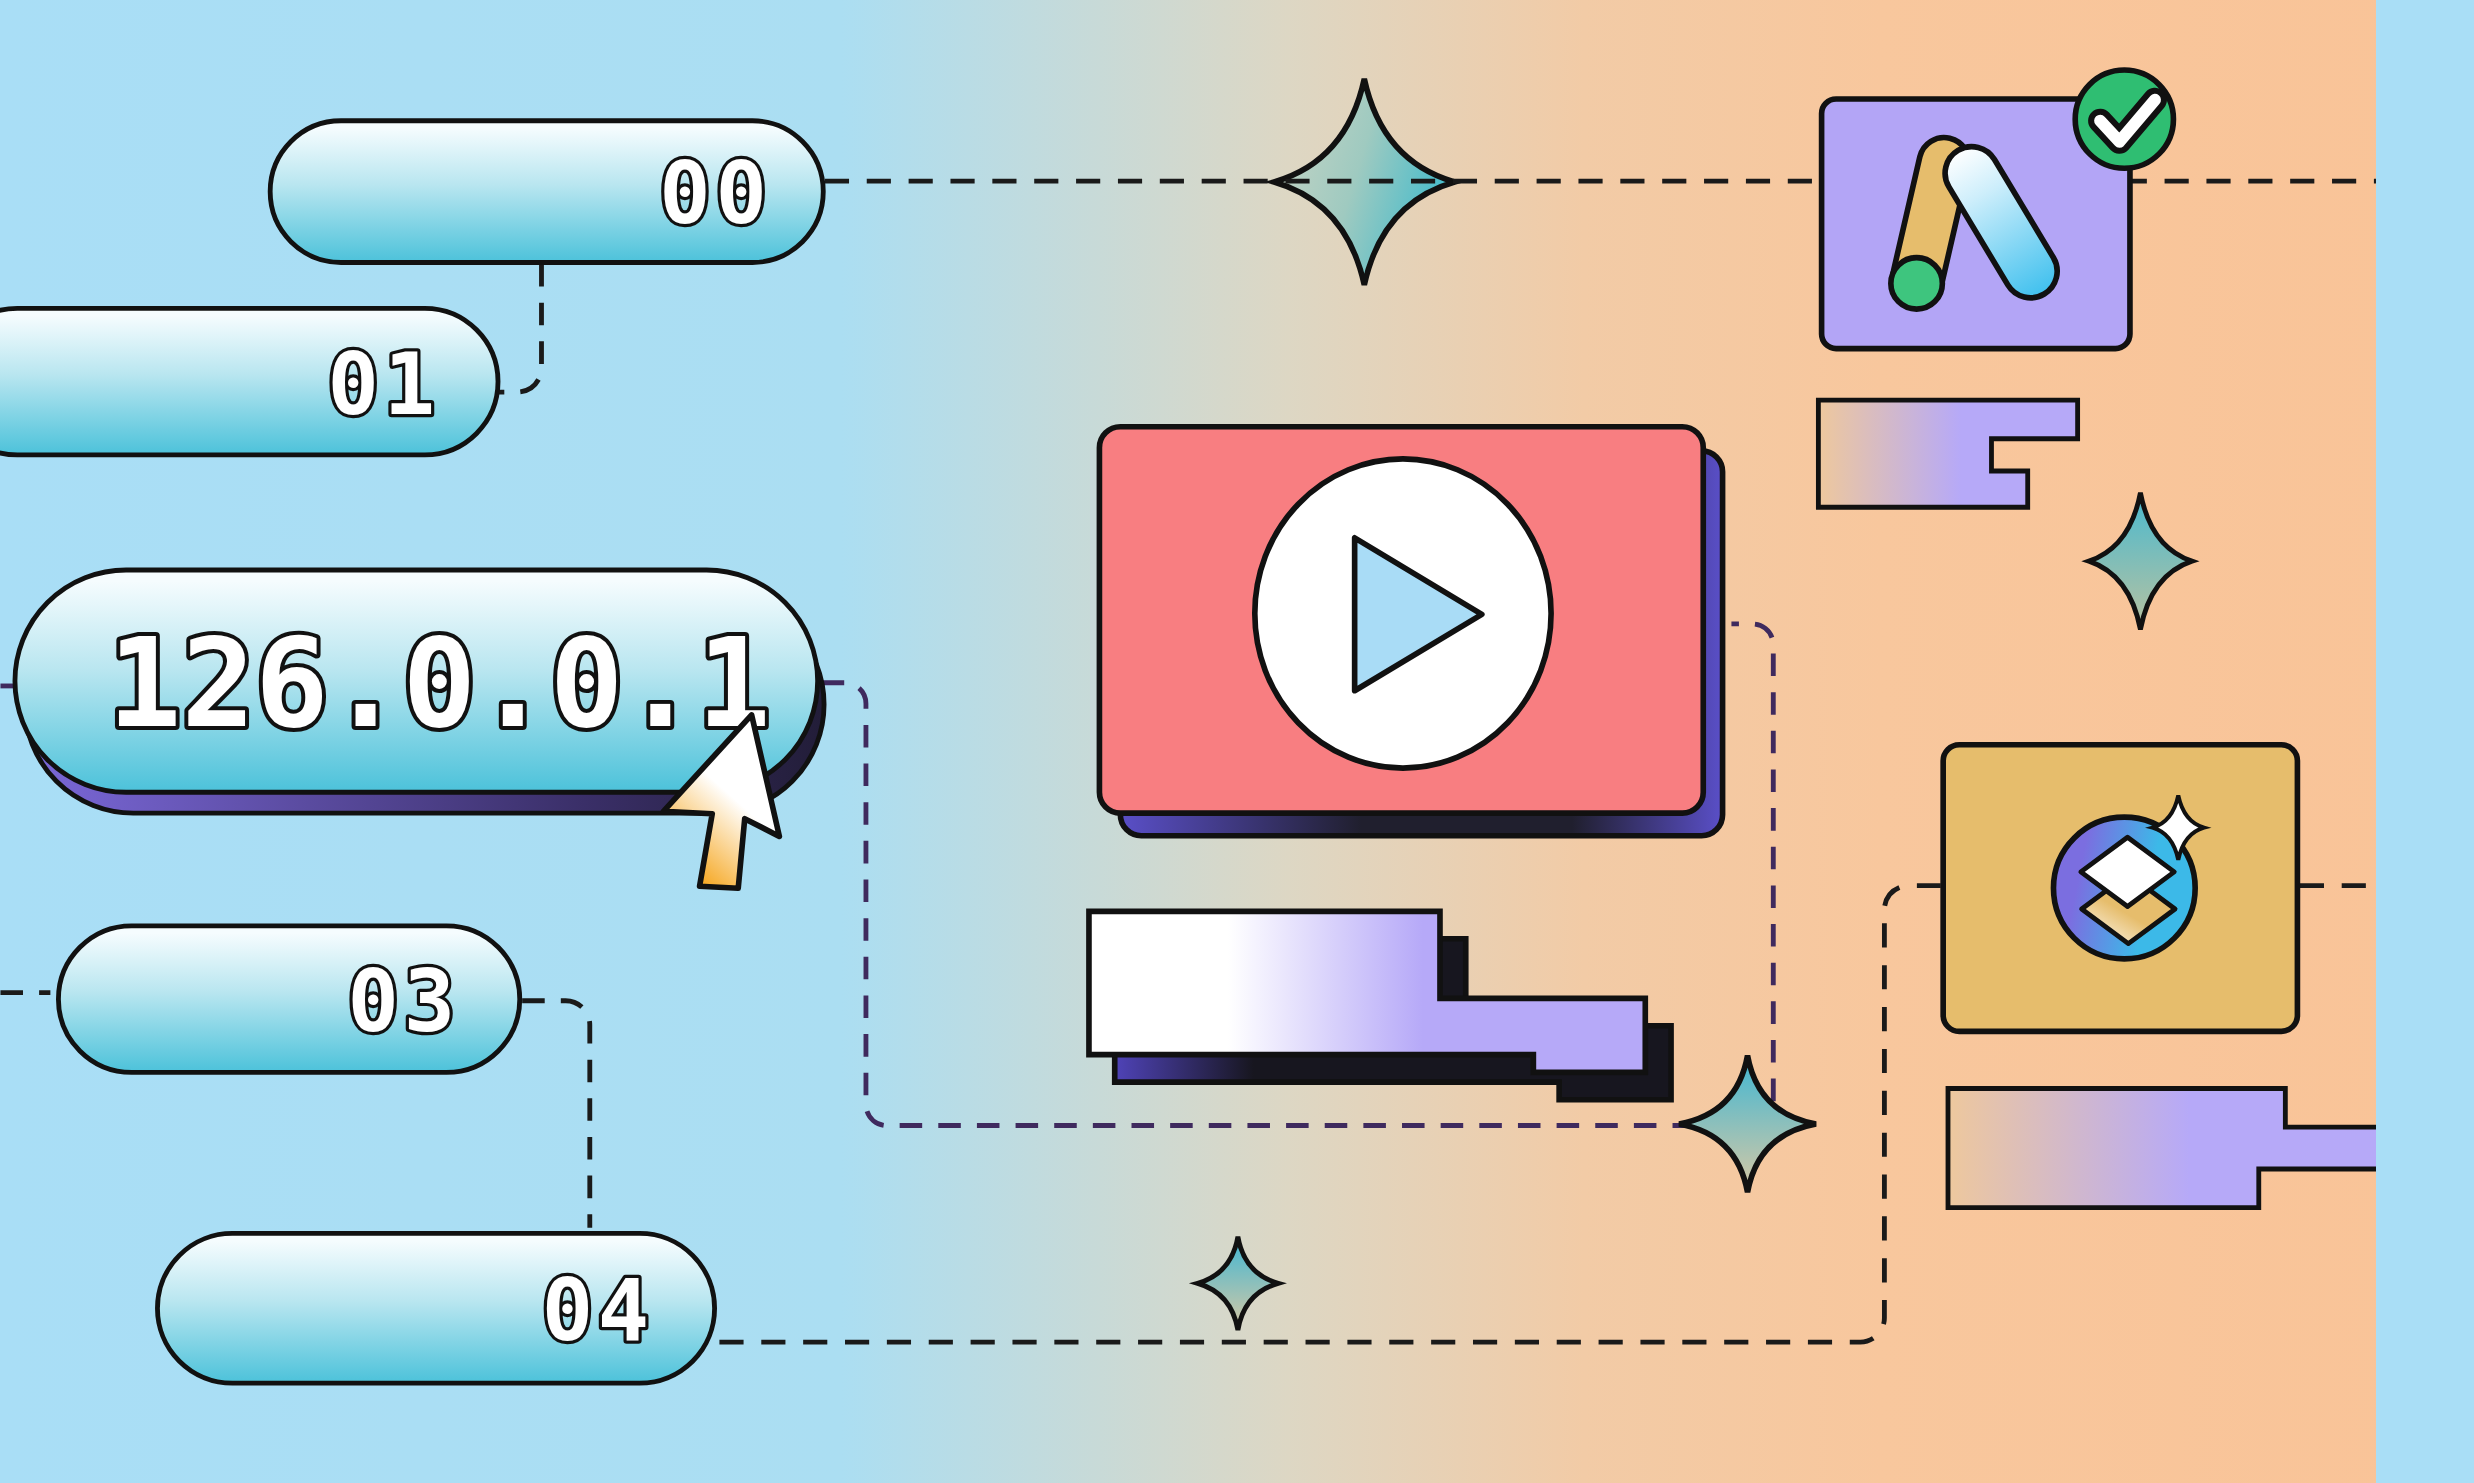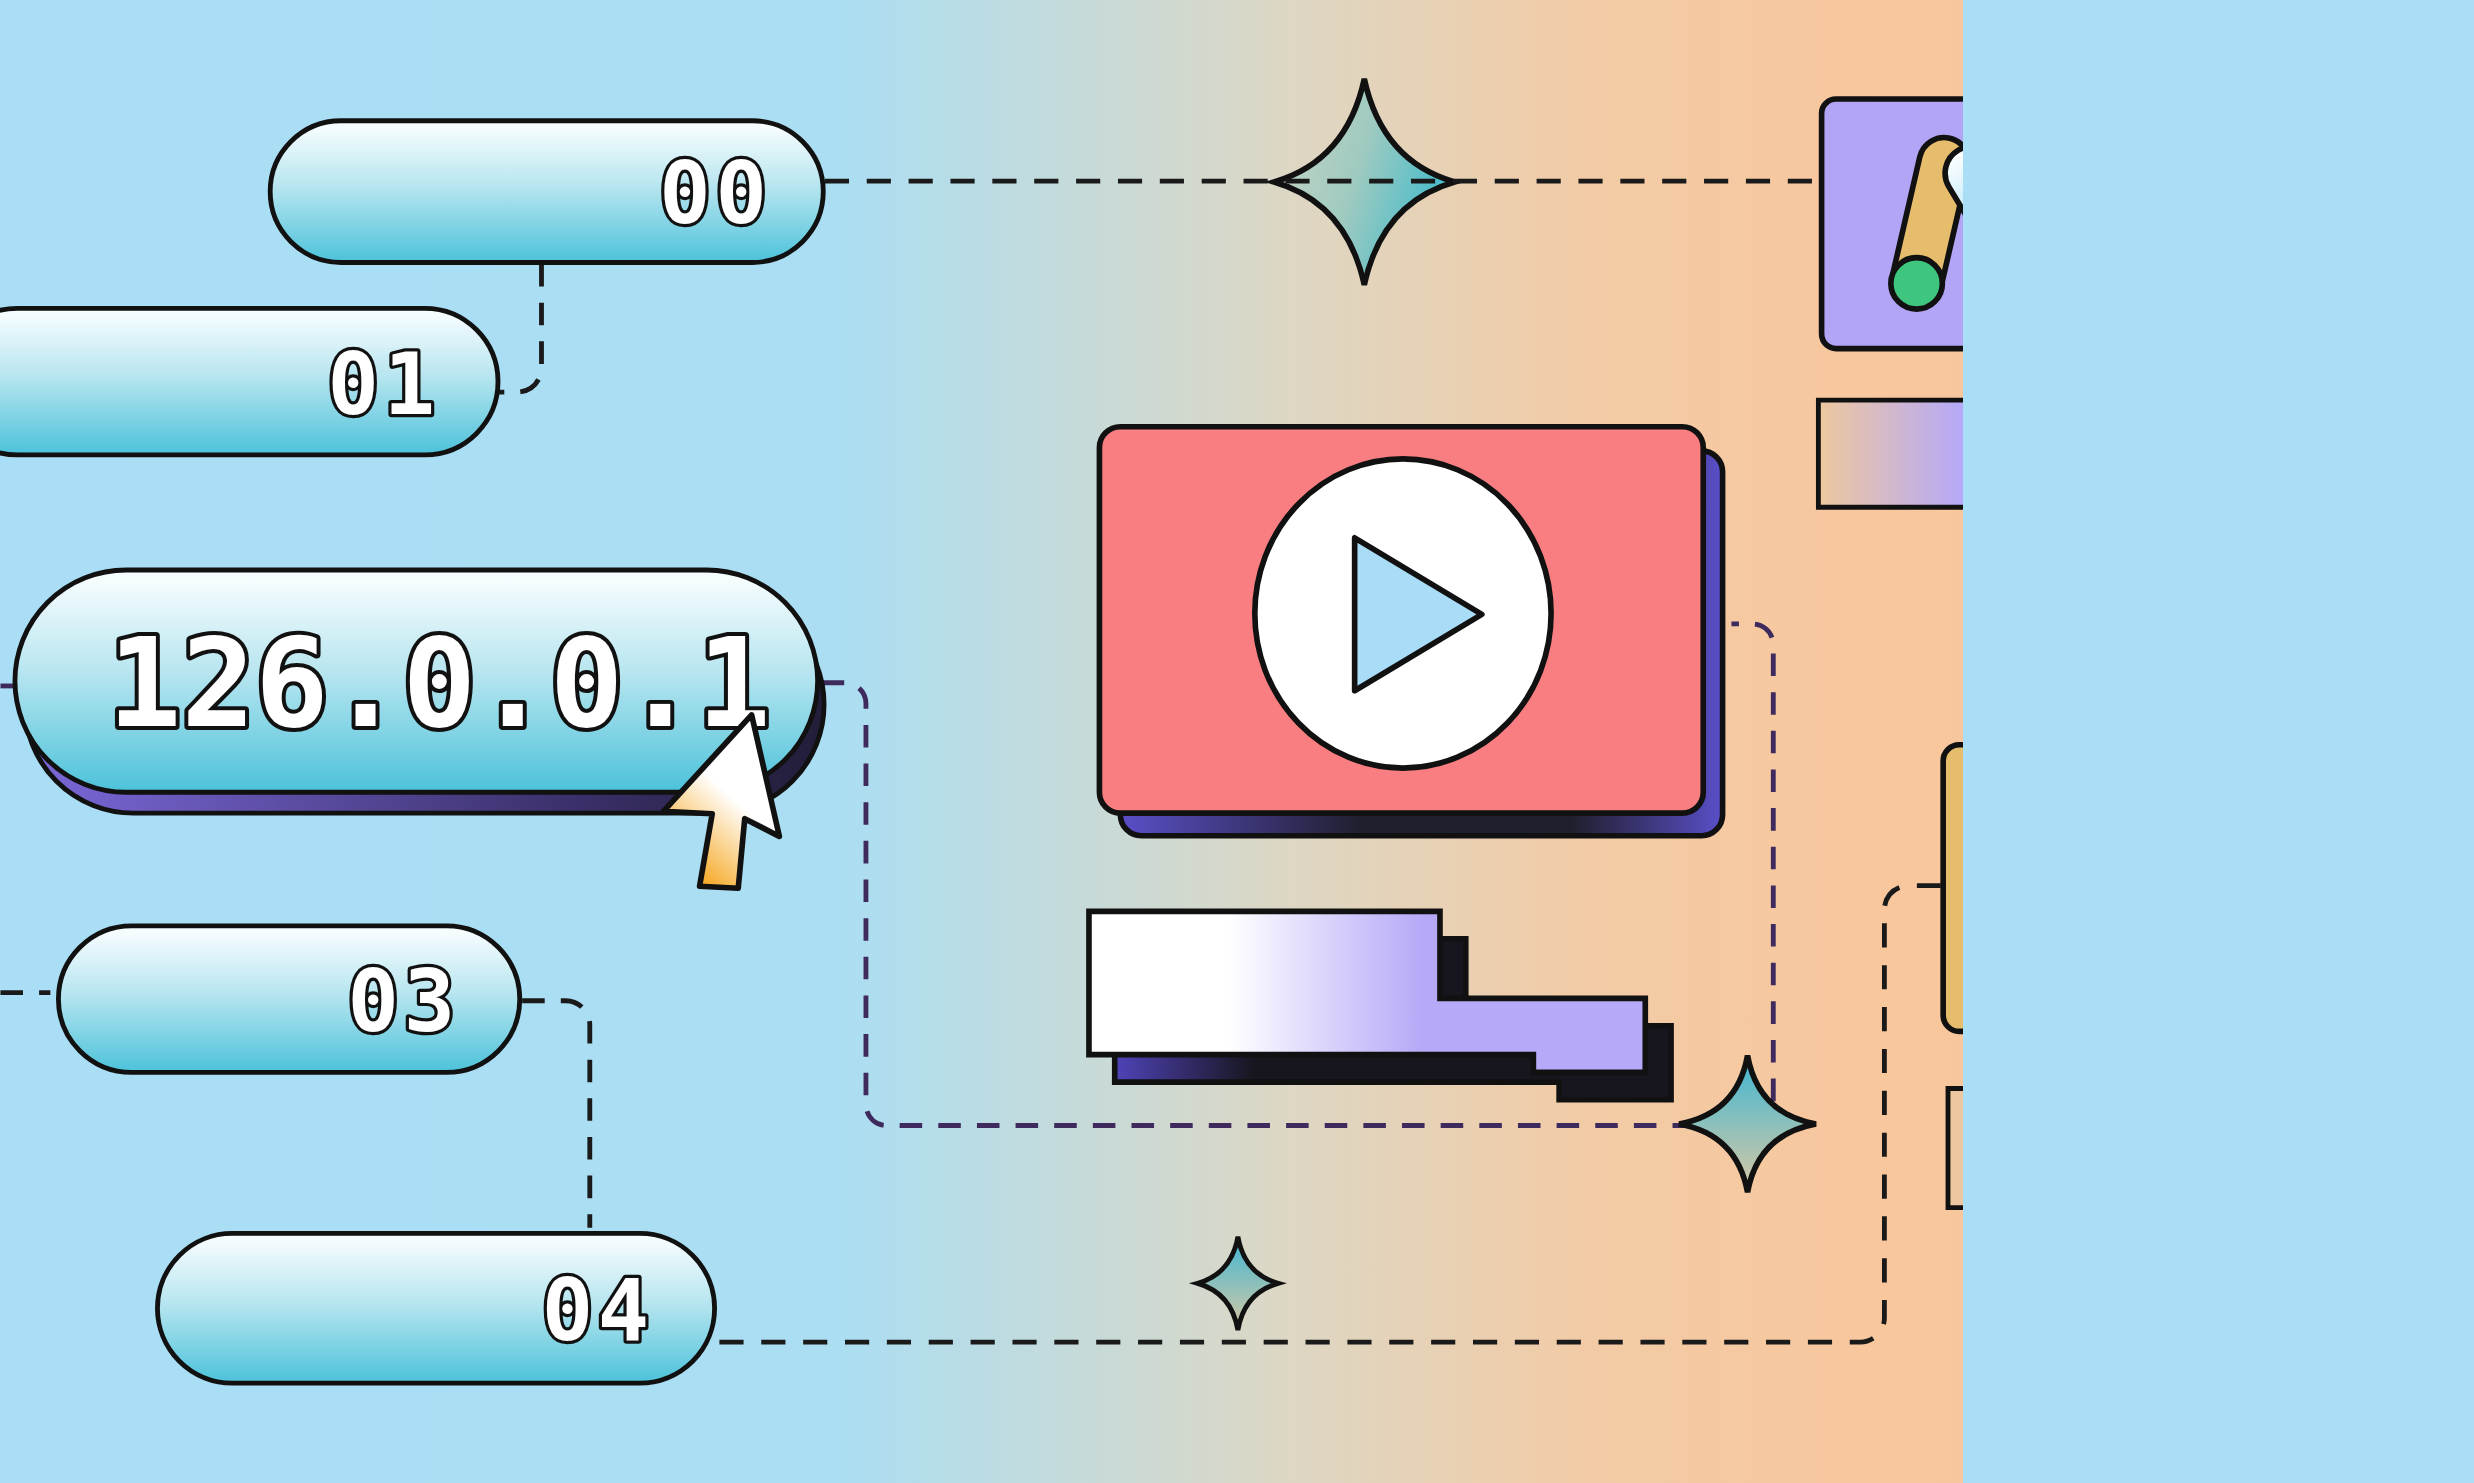--- a/index.html
+++ b/index.html
@@ -1,16 +1,16 @@
 <!DOCTYPE html>
 <html style="font-size:13px"><head>
 <meta charset="utf-8">
 <style>
   html,body{margin:0;padding:0;background:#a9def6;}
-  .stage{width:1963px;height:1483px;overflow:hidden;position:relative;font-family:"DejaVu Sans Mono",monospace;}
+  .stage{width:2376px;height:1483px;overflow:hidden;position:relative;font-family:"DejaVu Sans Mono",monospace;}
   svg{display:block;}
   text.badge-label{font-family:"DejaVu Sans Mono",monospace;font-weight:bold;fill:#ffffff;stroke:#111111;paint-order:stroke;stroke-linejoin:round;}
 </style>
 </head>
 <body>
 
 <div class="stage">
 <svg width="2475" height="1483" viewBox="0 0 3073 1842" xmlns="http://www.w3.org/2000/svg">
   <defs>
     <linearGradient id="bgGrad" x1="0" y1="0" x2="1" y2="0">

